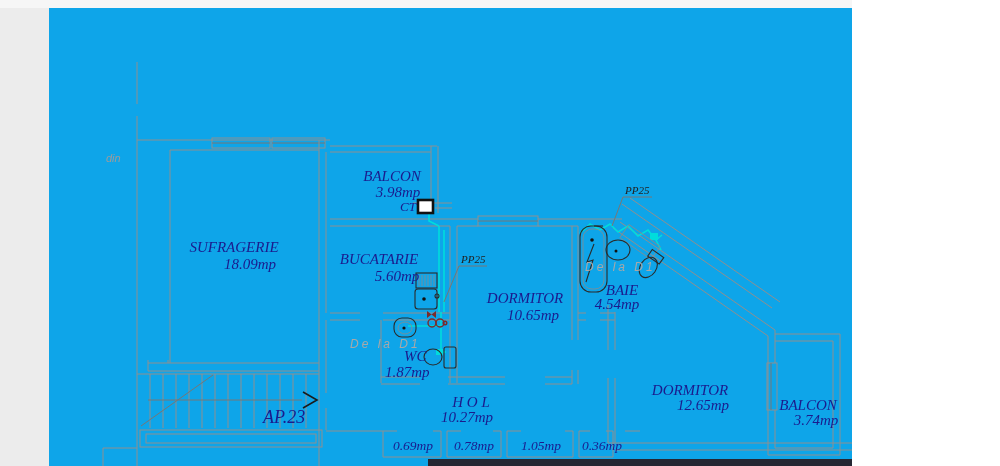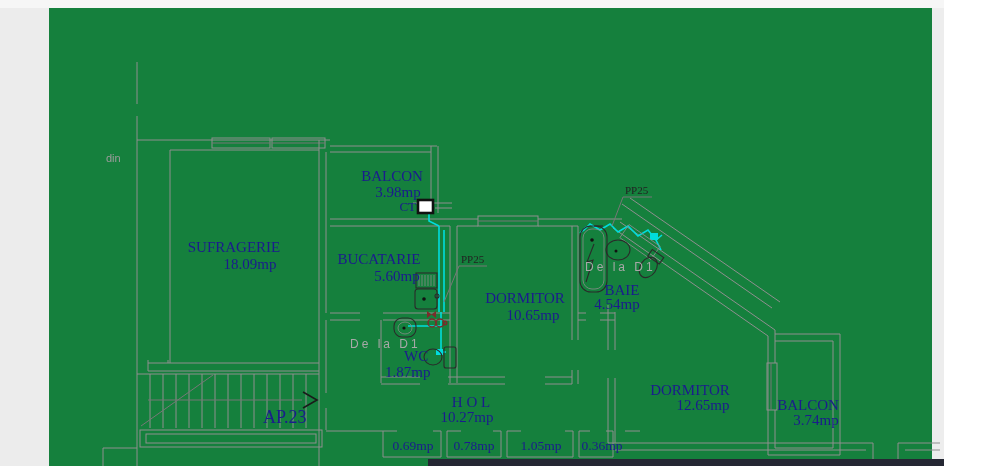--- a/index.html
+++ b/index.html
@@ -1,17 +1,17 @@
 <!DOCTYPE html>
 <html><head>
 <meta charset="utf-8">
 <style>
   html,body{margin:0;padding:0;background:#ffffff;}
-  .stage{position:relative;width:944px;height:466px;overflow:hidden;background:#15803d;
-         font-family:"Liberation Serif",serif;}
+  .stage{position:relative;width:852px;height:466px;overflow:hidden;background:#0ea5e9;
+         font-family:"Liberation Serif",serif;font-style:italic;}
   .top-band{position:absolute;left:0;top:0;width:1000px;height:8px;background:#f6f6f6;}
   .left-panel{position:absolute;left:0;top:8px;width:49px;height:458px;background:#ececec;}
   .right-panel{position:absolute;left:932px;top:8px;width:68px;height:458px;background:#ededed;}
   .bottom-bar{position:absolute;left:428px;top:459px;width:517px;height:7px;background:#252733;z-index:5;}
   .panel-notch{position:absolute;left:963px;top:441px;width:26px;height:21px;background:#ffffff;
                border:1px solid #bdbdbd;z-index:6;}
   svg.plan{position:absolute;left:0;top:0;z-index:2;}
   
   .wall{stroke:#8f8f8f;stroke-width:1;fill:none;}
   .wall-dk{stroke:#777777;stroke-width:1;fill:none;}

